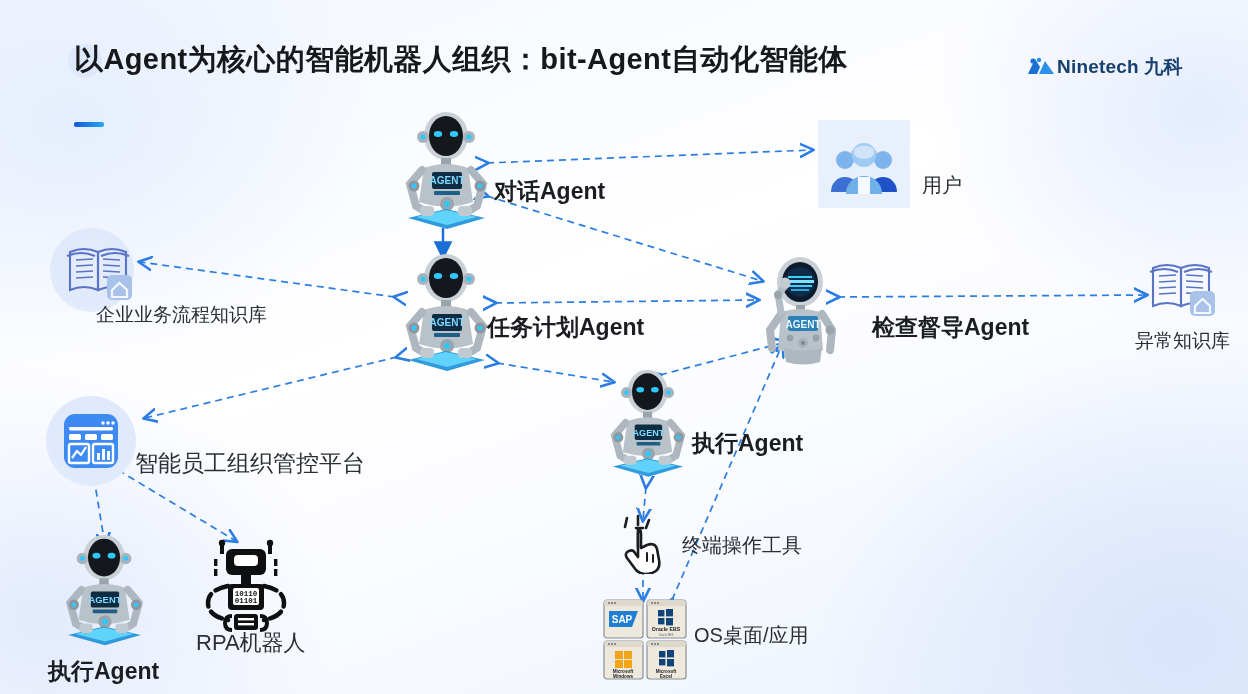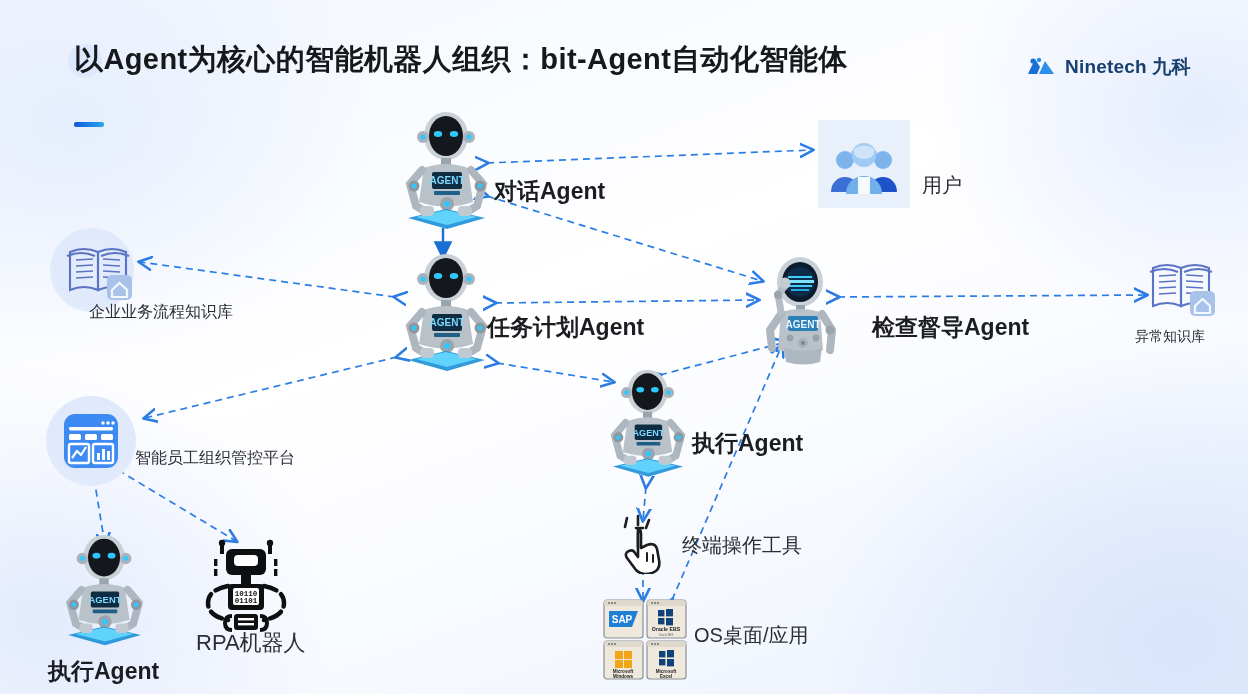--- a/index.html
+++ b/index.html
@@ -29,21 +29,21 @@
   .title-hl{
     position:absolute;left:68px;top:44px;width:34px;height:34px;
     border-radius:50%;background:#dbe6fb;opacity:.85;
   }
   .accent-bar{
     position:absolute;left:74px;top:122px;width:30px;height:5px;border-radius:2px;
     background:linear-gradient(90deg,#1158d6 0%,#2aa8ef 100%);
   }
 
   
-  .logo{position:absolute;left:1026px;top:54px;display:flex;align-items:center;gap:9px;}
+  .logo{position:absolute;left:1026px;top:54px;display:flex;align-items:center;gap:1px;}
   .logo-text{font-size:19px;font-weight:bold;color:#17406e;letter-spacing:.2px;white-space:nowrap;}
 
   
   .node{position:absolute;}
   .lbl{position:absolute;white-space:nowrap;}
   .lbl-bold{font-weight:bold;color:#1b1d21;}
   .lbl-reg{color:#2b2f35;}
 
   
   .circ{
@@ -284,21 +284,21 @@
             <line x1="12" y1="38" x2="29" y2="37"></line>
           <line x1="39" y1="19" x2="56" y2="20"></line>
             <line x1="39" y1="25" x2="56" y2="26"></line>
           <line x1="39" y1="31" x2="56" y2="32"></line>
             <line x1="39" y1="37" x2="56" y2="38"></line>
         </g>
         <rect x="43" y="35" width="25" height="25" rx="5" fill="#a8c2ea"></rect>
         <path d="M48 50 l7.5 -7 7.5 7 v7 h-15 z" fill="none" stroke="#f3f7ff" stroke-width="2.2"></path>
       </svg>
     </div>
-    <div class="lbl lbl-reg" style="left:89px;top:302px;font-size:16px;">企业业务流程知识库</div>
+    <div class="lbl lbl-reg" style="left:96px;top:302px;font-size:19px;">企业业务流程知识库</div>
   </div>
 
   <div class="node">
     <div style="position:absolute;left:1147px;top:256px;">
       <svg width="72" height="66" viewBox="0 0 72 66">
         <path class="kb-blue" d="M6 12 q14 -6 28 0 v38 q-14 -6 -28 0 z"></path>
         <path class="kb-blue" d="M34 12 q14 -6 28 0 v38 q-14 -6 -28 0 z"></path>
         <path class="kb-blue" d="M3 16 q14 -6 28 0"></path>
         <path class="kb-blue" d="M37 16 q14 -6 28 0"></path>
         <g stroke="#5b73c4" stroke-width="1.5">
@@ -308,21 +308,21 @@
             <line x1="12" y1="38" x2="29" y2="37"></line>
           <line x1="39" y1="19" x2="56" y2="20"></line>
             <line x1="39" y1="25" x2="56" y2="26"></line>
           <line x1="39" y1="31" x2="56" y2="32"></line>
             <line x1="39" y1="37" x2="56" y2="38"></line>
         </g>
         <rect x="43" y="35" width="25" height="25" rx="5" fill="#a8c2ea"></rect>
         <path d="M48 50 l7.5 -7 7.5 7 v7 h-15 z" fill="none" stroke="#f3f7ff" stroke-width="2.2"></path>
       </svg>
     </div>
-    <div class="lbl lbl-reg" style="left:1135px;top:328px;font-size:14px;">异常知识库</div>
+    <div class="lbl lbl-reg" style="left:1135px;top:328px;font-size:19px;">异常知识库</div>
   </div>
 
   <div class="node">
     <div class="circ" style="left:46px;top:396px;width:90px;height:90px;"></div>
     <div style="position:absolute;left:62px;top:412px;">
       <svg width="58" height="58" viewBox="0 0 58 58">
         <rect x="2" y="2" width="54" height="54" rx="11" fill="#3d8bf2"></rect>
         <g fill="#ffffff">
           <circle cx="41" cy="11" r="1.7"></circle>
             <circle cx="46" cy="11" r="1.7"></circle>
@@ -335,21 +335,21 @@
         <rect x="7" y="32" width="20" height="19" rx="2" fill="none" stroke="#ffffff" stroke-width="2.4"></rect>
         <path d="M10 46 l5 -7 4 4 5 -8" fill="none" stroke="#ffffff" stroke-width="2.2" stroke-linejoin="round"></path>
         <rect x="31" y="32" width="20" height="19" rx="2" fill="none" stroke="#ffffff" stroke-width="2.4"></rect>
         <g fill="#ffffff">
             <rect x="35" y="41" width="3" height="7"></rect>
             <rect x="40" y="37" width="3" height="11"></rect>
             <rect x="45" y="39" width="3" height="9"></rect>
           </g>
       </svg>
     </div>
-    <div class="lbl lbl-reg" style="left:135px;top:448px;font-size:16px;font-family:Liberation Mono, monospace;">智能员工组织管控平台</div>
+    <div class="lbl lbl-reg" style="left:135px;top:448px;font-size:23px;font-family:Liberation Mono, monospace;">智能员工组织管控平台</div>
   </div>
 
   <div class="node">
     <div style="position:absolute;left:52px;top:533px;">
       <svg width="105" height="118" viewBox="0 0 105 125">
         <ellipse cx="52" cy="26" rx="22" ry="24" fill="#c9d0d6"></ellipse>
         <ellipse cx="52" cy="26" rx="17" ry="20" fill="#14181d"></ellipse>
         <ellipse cx="44" cy="24" rx="4.2" ry="3" fill="#2ec8ff"></ellipse>
         <ellipse cx="60" cy="24" rx="4.2" ry="3" fill="#2ec8ff"></ellipse>
         <circle cx="29" cy="27" r="6" fill="#aab3bb"></circle>

